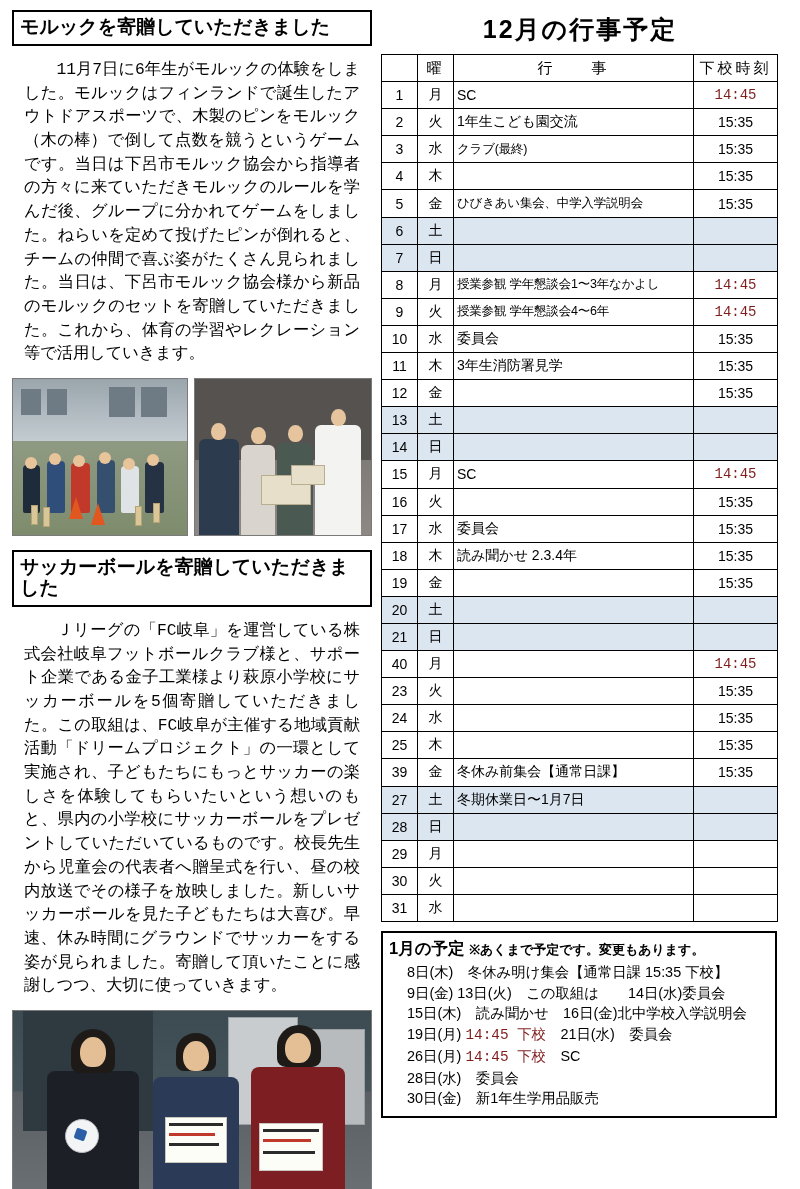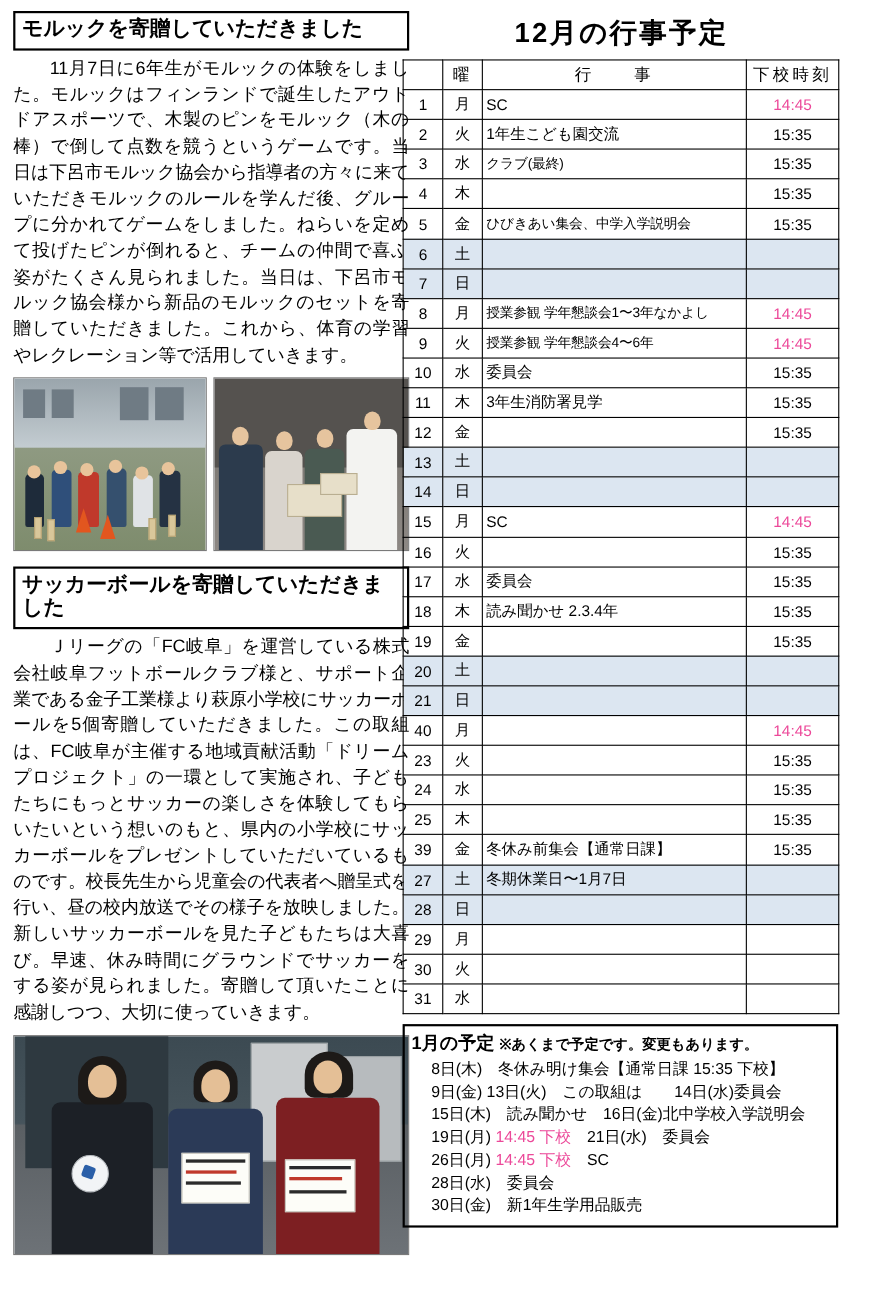--- a/index.html
+++ b/index.html
@@ -42,21 +42,21 @@
   }
 
   .article-body {
     font-size: 16.3px;
     line-height: 1.455;
     text-align: justify;
     text-justify: inter-ideograph;
     margin-top: 5px;
     letter-spacing: -0.1px;
   }
-  .article-body p { margin: 0; text-indent: 1em; }
+  .article-body p { margin: 12px; text-indent: 1em; font-family: Liberation Mono, monospace; }
 
   
   .photo-row { display: flex; gap: 6px; margin-top: 8px; }
   .photo {
     position: relative;
     overflow: hidden;
     border: 1px solid #7a7a7a;
   }
   .photo-a { width: 176px; height: 158px; }
   .photo-b { width: 178px; height: 158px; }
@@ -90,21 +90,21 @@
   .p3 .hair { position:absolute; border-radius:50% 50% 20% 20%; background:#1d1a18; }
   .p3 .ball { position:absolute; width:34px; height:34px; border-radius:50%; background:#f2f4f6; border:1px solid #b9bdc1; }
   .p3 .ballspot { position:absolute; width:11px; height:11px; background:#2a5fa8; border-radius:2px; transform:rotate(20deg); }
   .p3 .sign { position:absolute; background:#fdfdf8; border:1px solid #c8c6bd; }
   .p3 .signline { position:absolute; background:#2b2b2b; height:3px; }
   .p3 .signline.red { background:#c0392b; }
 
   
   .right-col {
     position: absolute;
-    left: 366px;
+    left: 381px;
     top: 10px;
     width: 398px;
   }
 
   .cal-title {
     text-align: center;
     font-size: 25px;
     font-weight: bold;
     letter-spacing: 2px;
     margin: 3px 0 8px 0;
@@ -126,21 +126,21 @@
   col.c-day { width: 36px; }
   col.c-dow { width: 36px; }
   col.c-ev  { width: 240px; }
   col.c-time{ width: 84px; }
 
   td.day { text-align: center; }
   td.dow { text-align: center; }
   td.ev  { text-align: left; font-size: 14px; }
   td.ev.small { font-size: 12.5px; letter-spacing: -0.2px; }
   td.time{ text-align: center; }
-  .blue { color: #ec4899; }
+  .blue { color: #7f1d1d; font-family: Liberation Mono, monospace; }
   tr.weekend td { background: #dce6f1; }
 
   
   .jan-box {
     border: 2px solid #000;
     margin-top: 9px;
     padding: 5px 6px 7px 6px;
     width: 396px;
   }
   .jan-head { font-size: 16.5px; font-weight: bold; }

